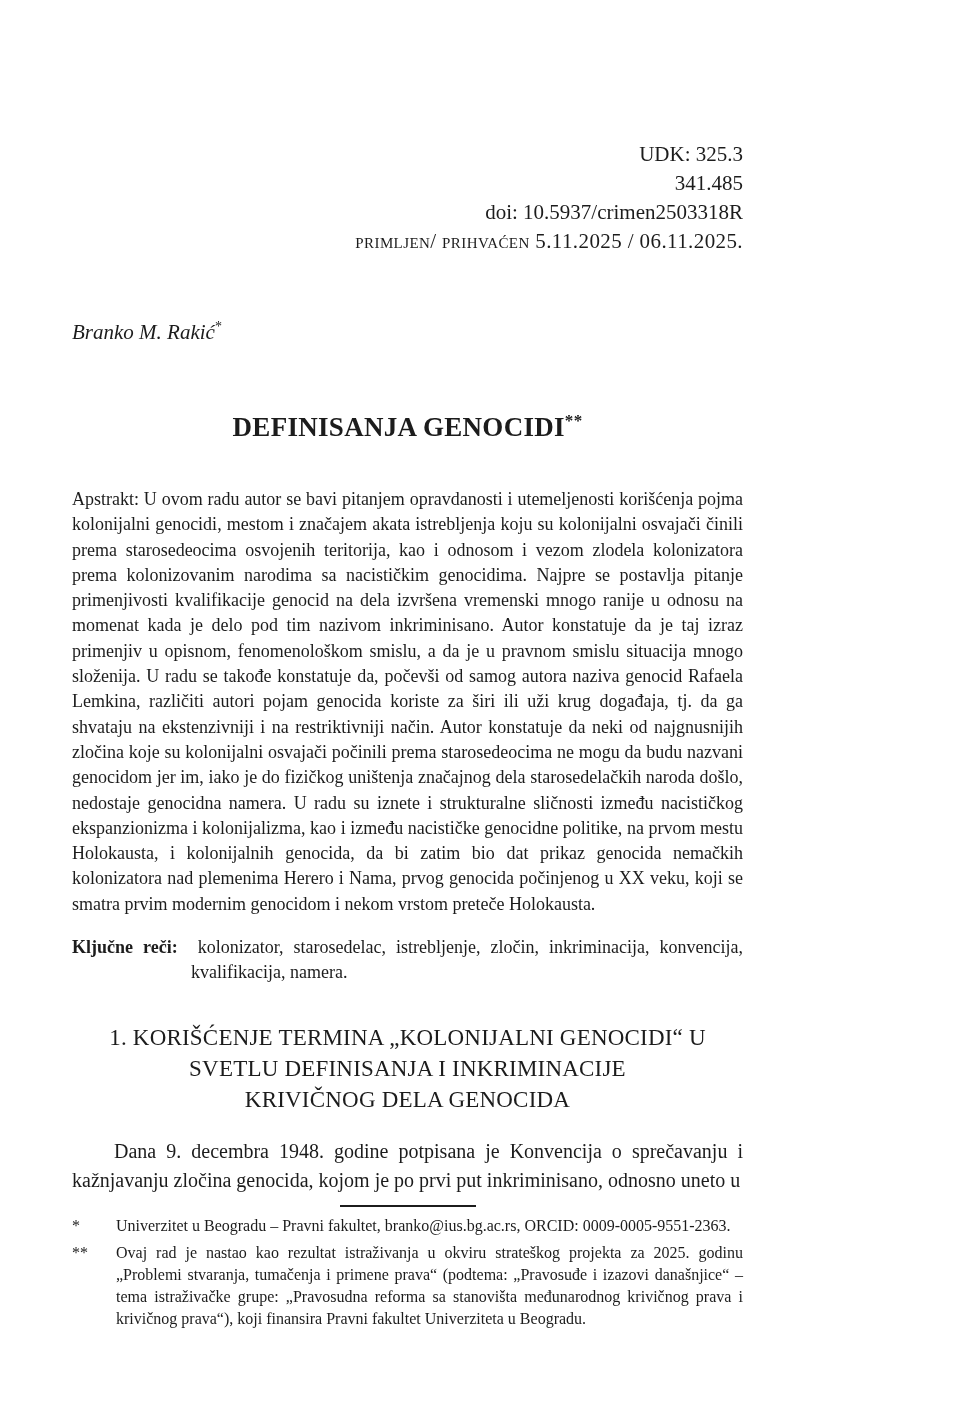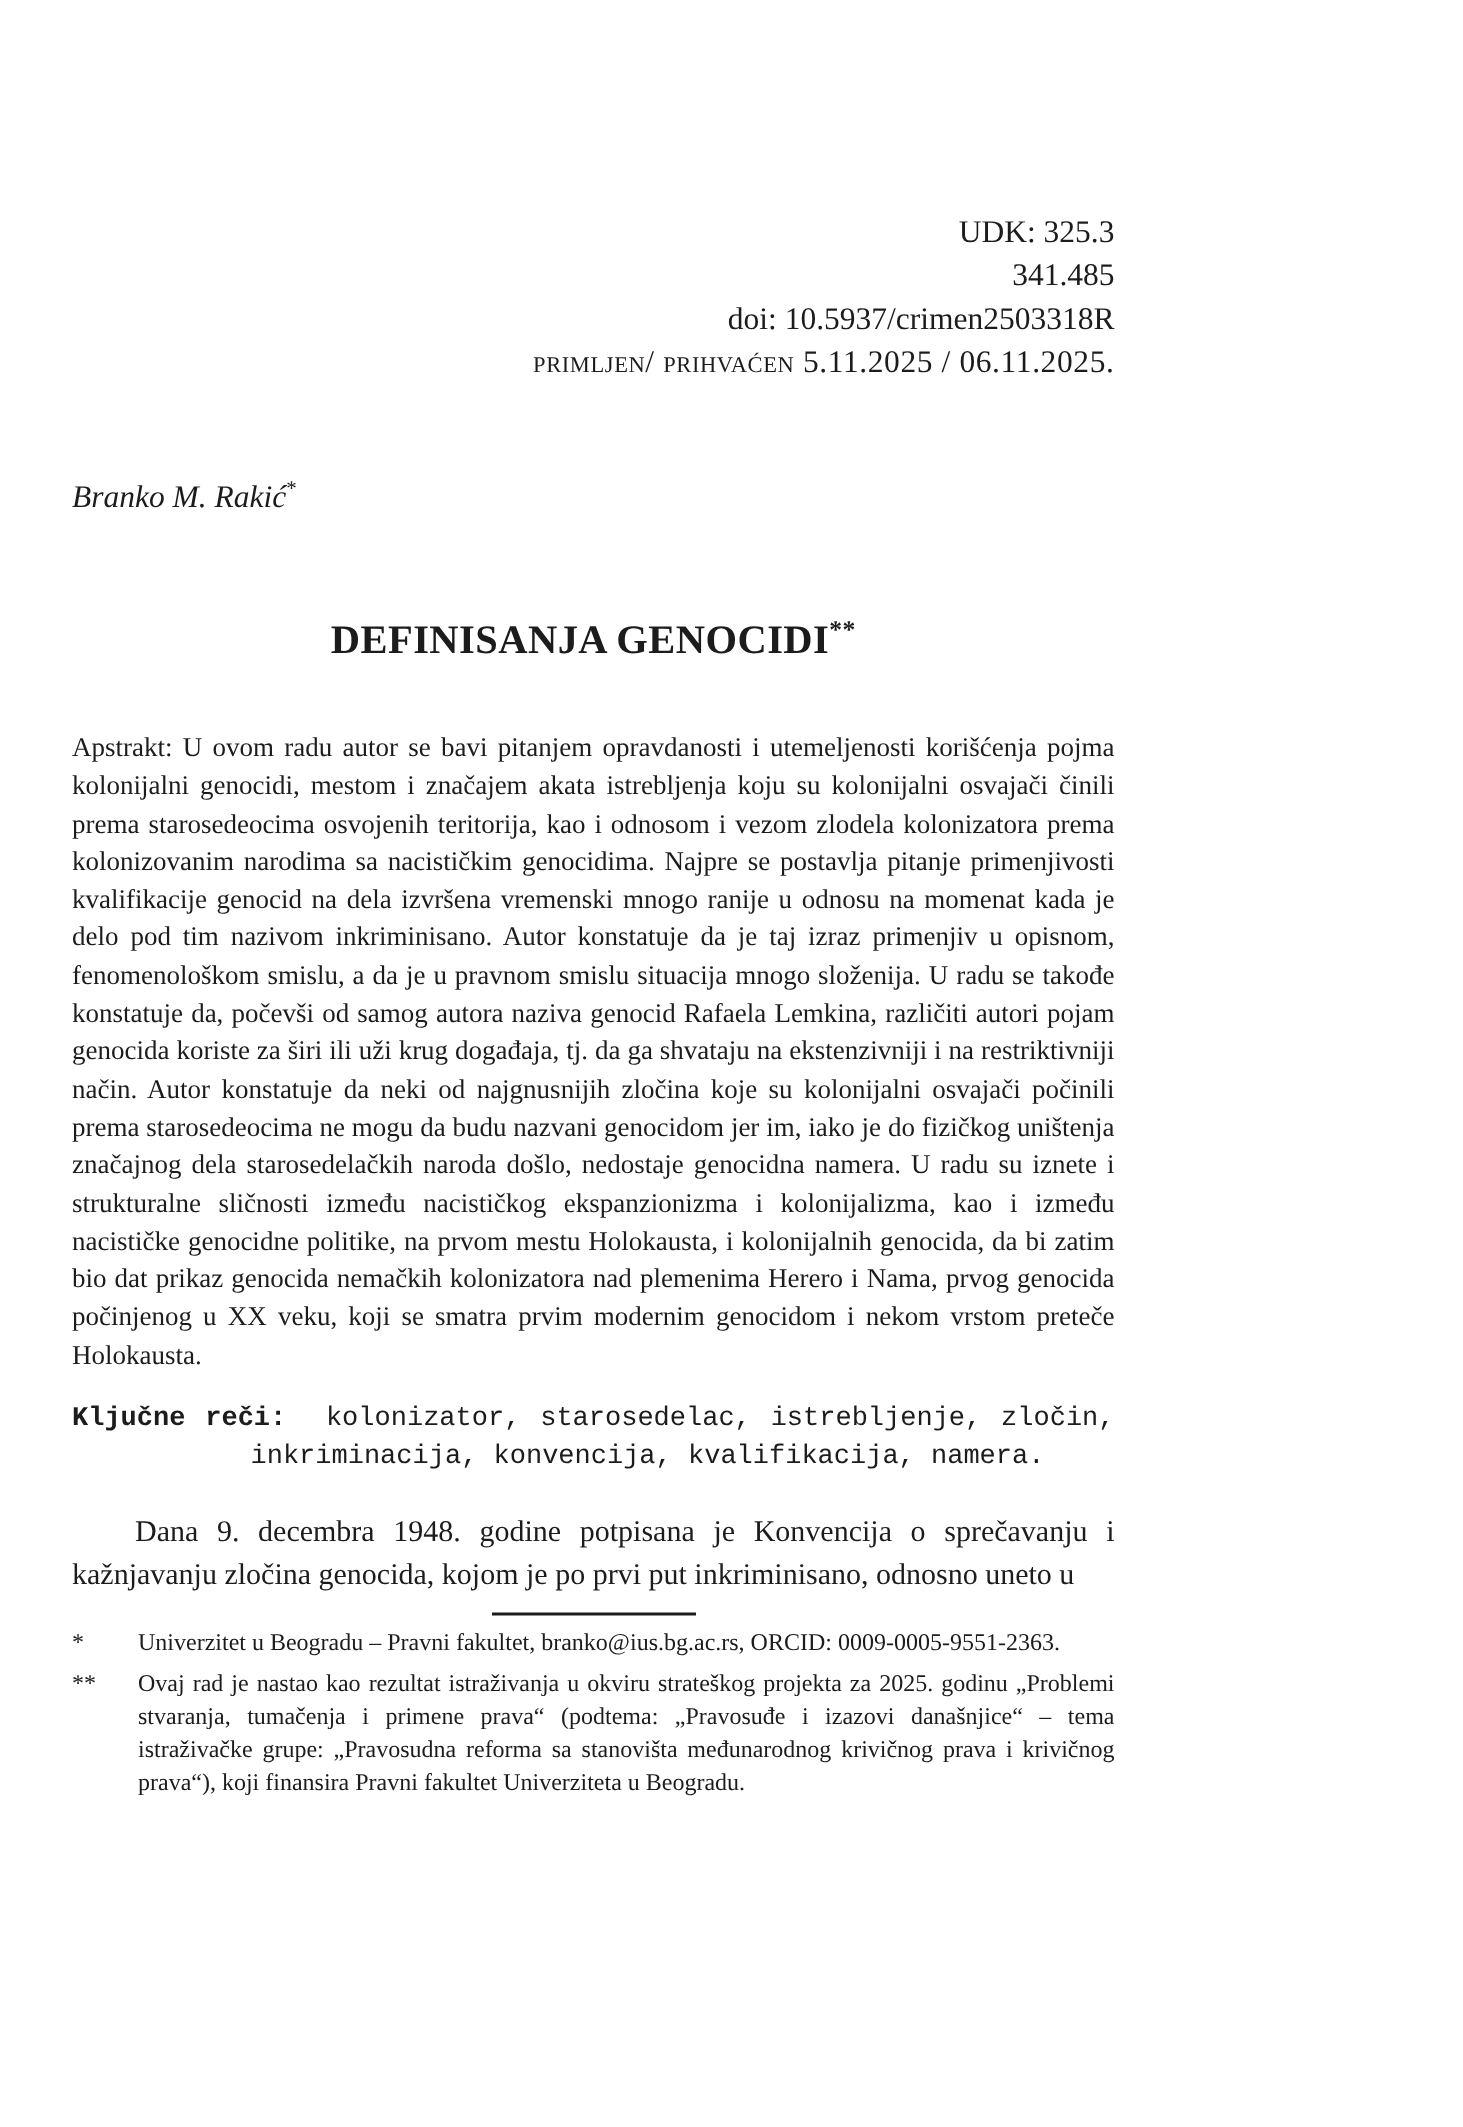--- a/index.html
+++ b/index.html
@@ -11,21 +11,21 @@
     width: 975px;
     height: 1418px;
     font-family: "Liberation Serif", serif;
     color: #1c1c1c;
     overflow: hidden;
   }
   .page {
     box-sizing: border-box;
     width: 846px;
     height: 1418px;
-    padding: 140px 103px 40px 48px;
+    padding: 140px 103px 40px 72px;
   }
   
   .meta {
     text-align: right;
     font-size: 21px;
     line-height: 29px;
   }
   .smallcaps {
     font-variant: small-caps;
     letter-spacing: 0.4px;
@@ -63,21 +63,20 @@
   .abstract b { font-weight: normal; }
   
   .keywords {
     margin-top: 10px;
     font-size: 18px;
     line-height: 25.3px;
     text-align: justify;
     padding-left: 119px;
     text-indent: -119px;
     hyphens: auto;
-    font-family: Liberation Mono, monospace;
     -webkit-hyphens: auto;
   }
   .keywords b { font-weight: bold; }
   
   h2.section {
     margin: 36px 0 0 0;
     text-align: center;
     font-size: 23px;
     font-weight: normal;
     line-height: 31px;
@@ -133,20 +132,25 @@
   </div>
 
   <div class="author"><span>Branko M. Rakić</span><sup>*</sup></div>
 
   <h1 class="title"><span>DEFINISANJA GENOCIDI</span><sup>**</sup></h1>
 
   <p class="abstract"><b>Apstrakt:</b> <span>U ovom radu autor se bavi pitanjem opravdanosti i utemeljenosti korišćenja pojma kolonijalni genocidi, mestom i značajem akata istrebljenja koju su kolonijalni osvajači činili prema starosedeocima osvojenih teritorija, kao i odnosom i vezom zlodela kolonizatora prema kolonizovanim narodima sa nacističkim genocidima. Najpre se postavlja pitanje primenjivosti kvalifikacije genocid na dela izvršena vremenski mnogo ranije u odnosu na momenat kada je delo pod tim nazivom inkriminisano. Autor konstatuje da je taj izraz primenjiv u opisnom, fenomenološkom smislu, a da je u pravnom smislu situacija mnogo složenija. U radu se takođe konstatuje da, počevši od samog autora naziva genocid Rafaela Lemkina, različiti autori pojam genocida koriste za širi ili uži krug događaja, tj. da ga shvataju na ekstenzivniji i na restriktivniji način. Autor konstatuje da neki od najgnusnijih zločina koje su kolonijalni osvajači počinili prema starosedeocima ne mogu da budu nazvani genocidom jer im, iako je do fizičkog uništenja značajnog dela starosedelačkih naroda došlo, nedostaje genocidna namera. U radu su iznete i strukturalne sličnosti između nacističkog ekspanzionizma i kolonijalizma, kao i između nacističke genocidne politike, na prvom mestu Holokausta, i kolonijalnih genocida, da bi zatim bio dat prikaz genocida nemačkih kolonizatora nad plemenima Herero i Nama, prvog genocida počinjenog u XX veku, koji se smatra prvim modernim genocidom i nekom vrstom preteče Holokausta.</span></p>
 
   <p class="keywords"><b>Ključne reči:</b>&nbsp; <span>kolonizator, starosedelac, istrebljenje, zločin, inkriminacija, konvencija, kvalifikacija, namera.</span></p>
 
+  <h2 class="section">
+    <div>1. KORIŠĆENJE TERMINA „KOLONIJALNI GENOCIDI“ U</div>
+    <div>SVETLU DEFINISANJA I INKRIMINACIJE</div>
+    <div>KRIVIČNOG DELA GENOCIDA</div>
+  </h2>
 
   <p class="bodytext">Dana 9. decembra 1948. godine potpisana je Konvencija o sprečavanju i kažnjavanju zločina genocida, kojom je po prvi put inkriminisano, odnosno uneto u</p>
 
   <hr class="fn-rule">
 
   <div class="footnotes">
     <div class="footnote">
       <span class="marker">*</span><span>Univerzitet u Beogradu – Pravni fakultet, branko@ius.bg.ac.rs, ORCID: 0009-0005-9551-2363.</span>
     </div>
     <div class="footnote">

